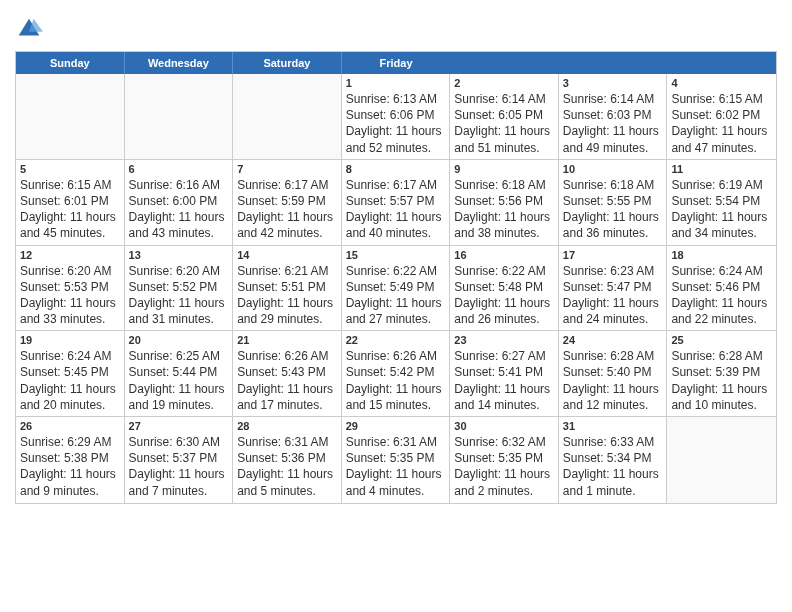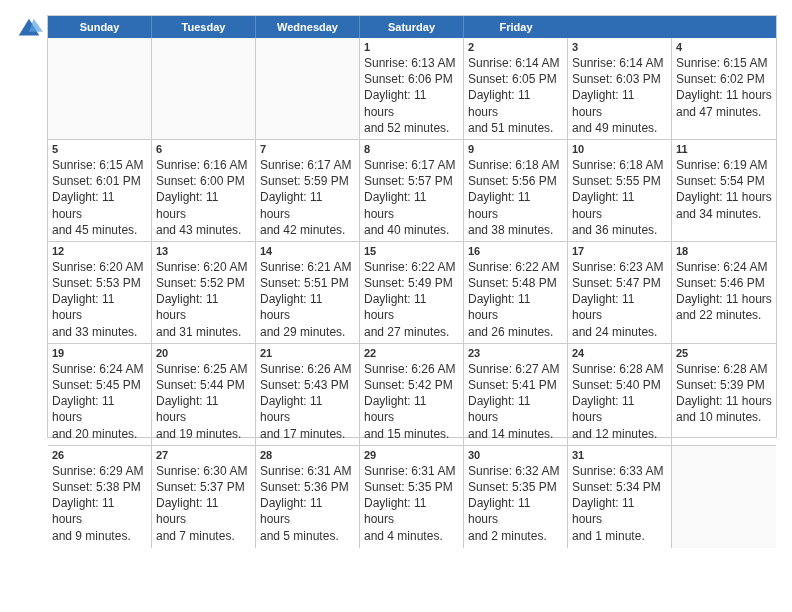--- a/index.html
+++ b/index.html
@@ -8,21 +8,21 @@
       height: 612px;
       font-family: Arial, sans-serif;
       background: #fff;
       overflow: hidden;
     }
     .page {
       width: 792px;
       height: 453px;
       padding: 15px;
       display: flex;
-      flex-direction: row;
+      flex-direction: column;
     }
     .header {
       display: flex;
       justify-content: space-between;
       align-items: flex-start;
       margin-bottom: 8px;
     }
     .logo {
       display: flex;
       align-items: center;
@@ -138,21 +138,20 @@
     </div>
     <div class="title-block">
       <div class="month-title"></div>
       <div class="subtitle"></div>
     </div>
   </div>
 
   <div class="calendar">
     <div class="cal-header" id="cal-header-row">
         <div class="cal-header-cell">Sunday</div>
-        <div class="cal-header-cell">Tuesday</div>
         <div class="cal-header-cell">Wednesday</div>
         <div class="cal-header-cell">Saturday</div>
         <div class="cal-header-cell">Friday</div>
       </div>
     <div class="cal-body" id="cal-body">
         <div class="cal-row">
           <div class="cal-cell empty"></div>
           <div class="cal-cell empty"></div>
           <div class="cal-cell empty"></div>
           <div class="cal-cell">

